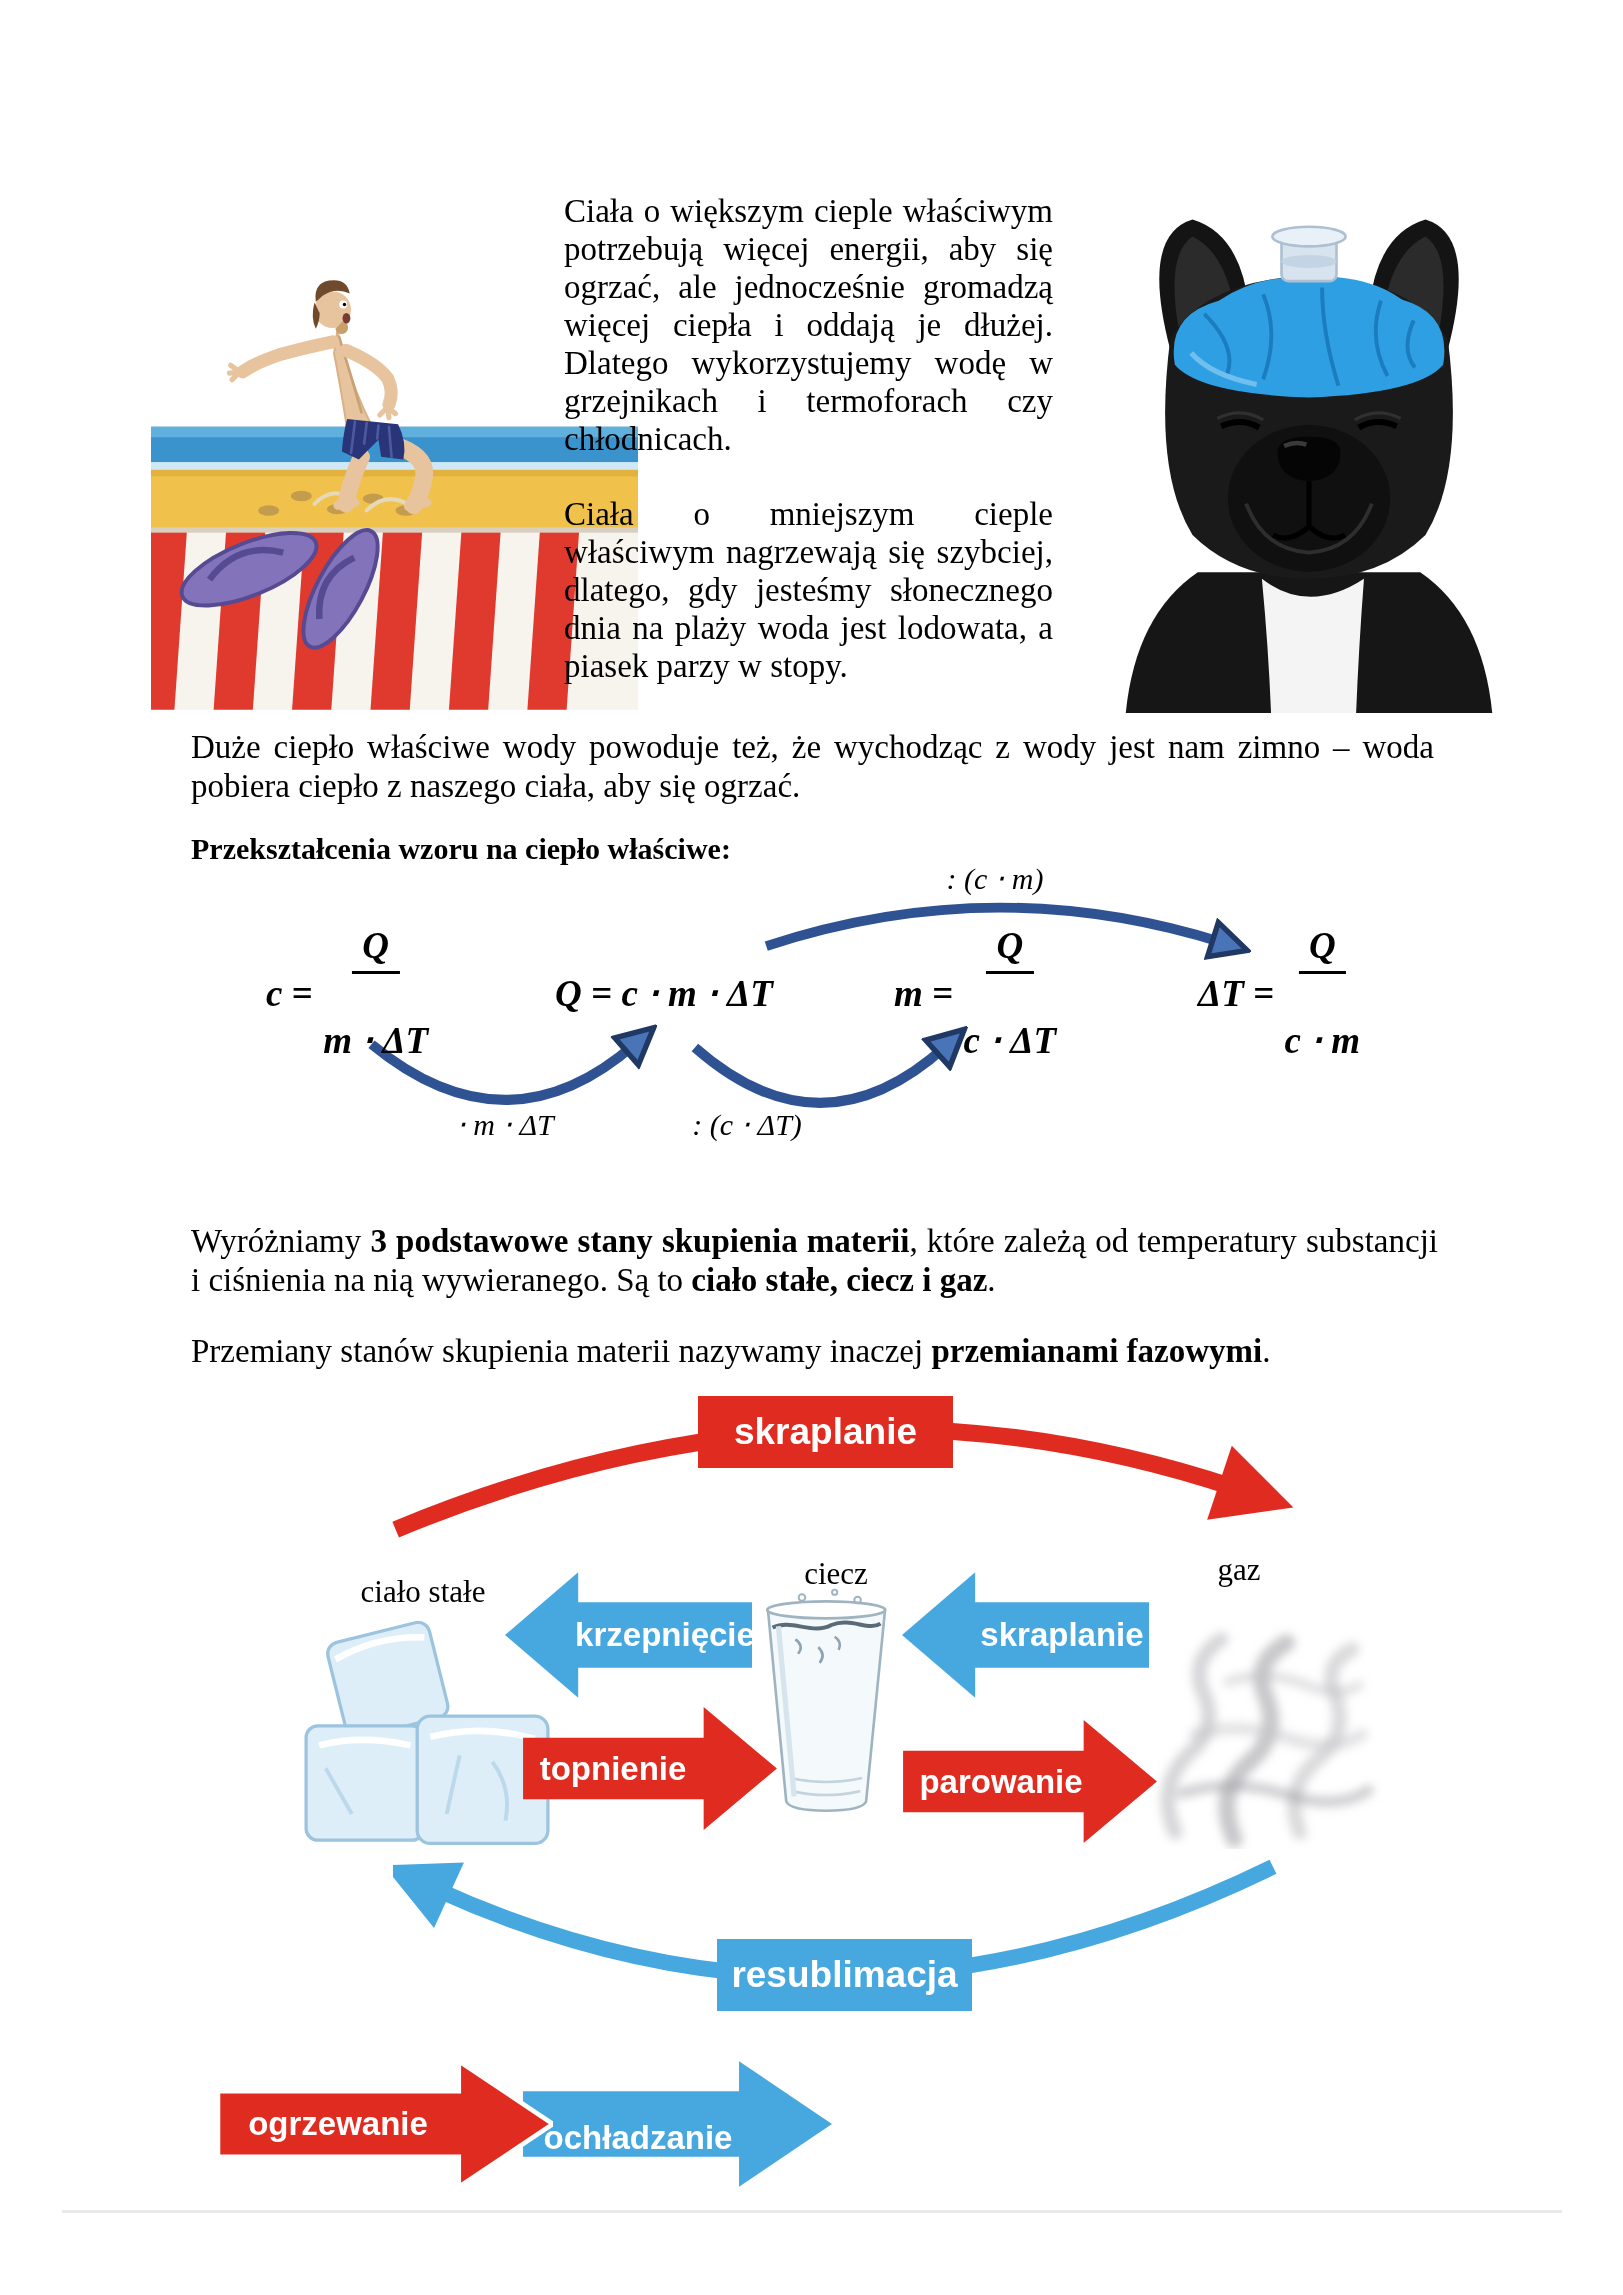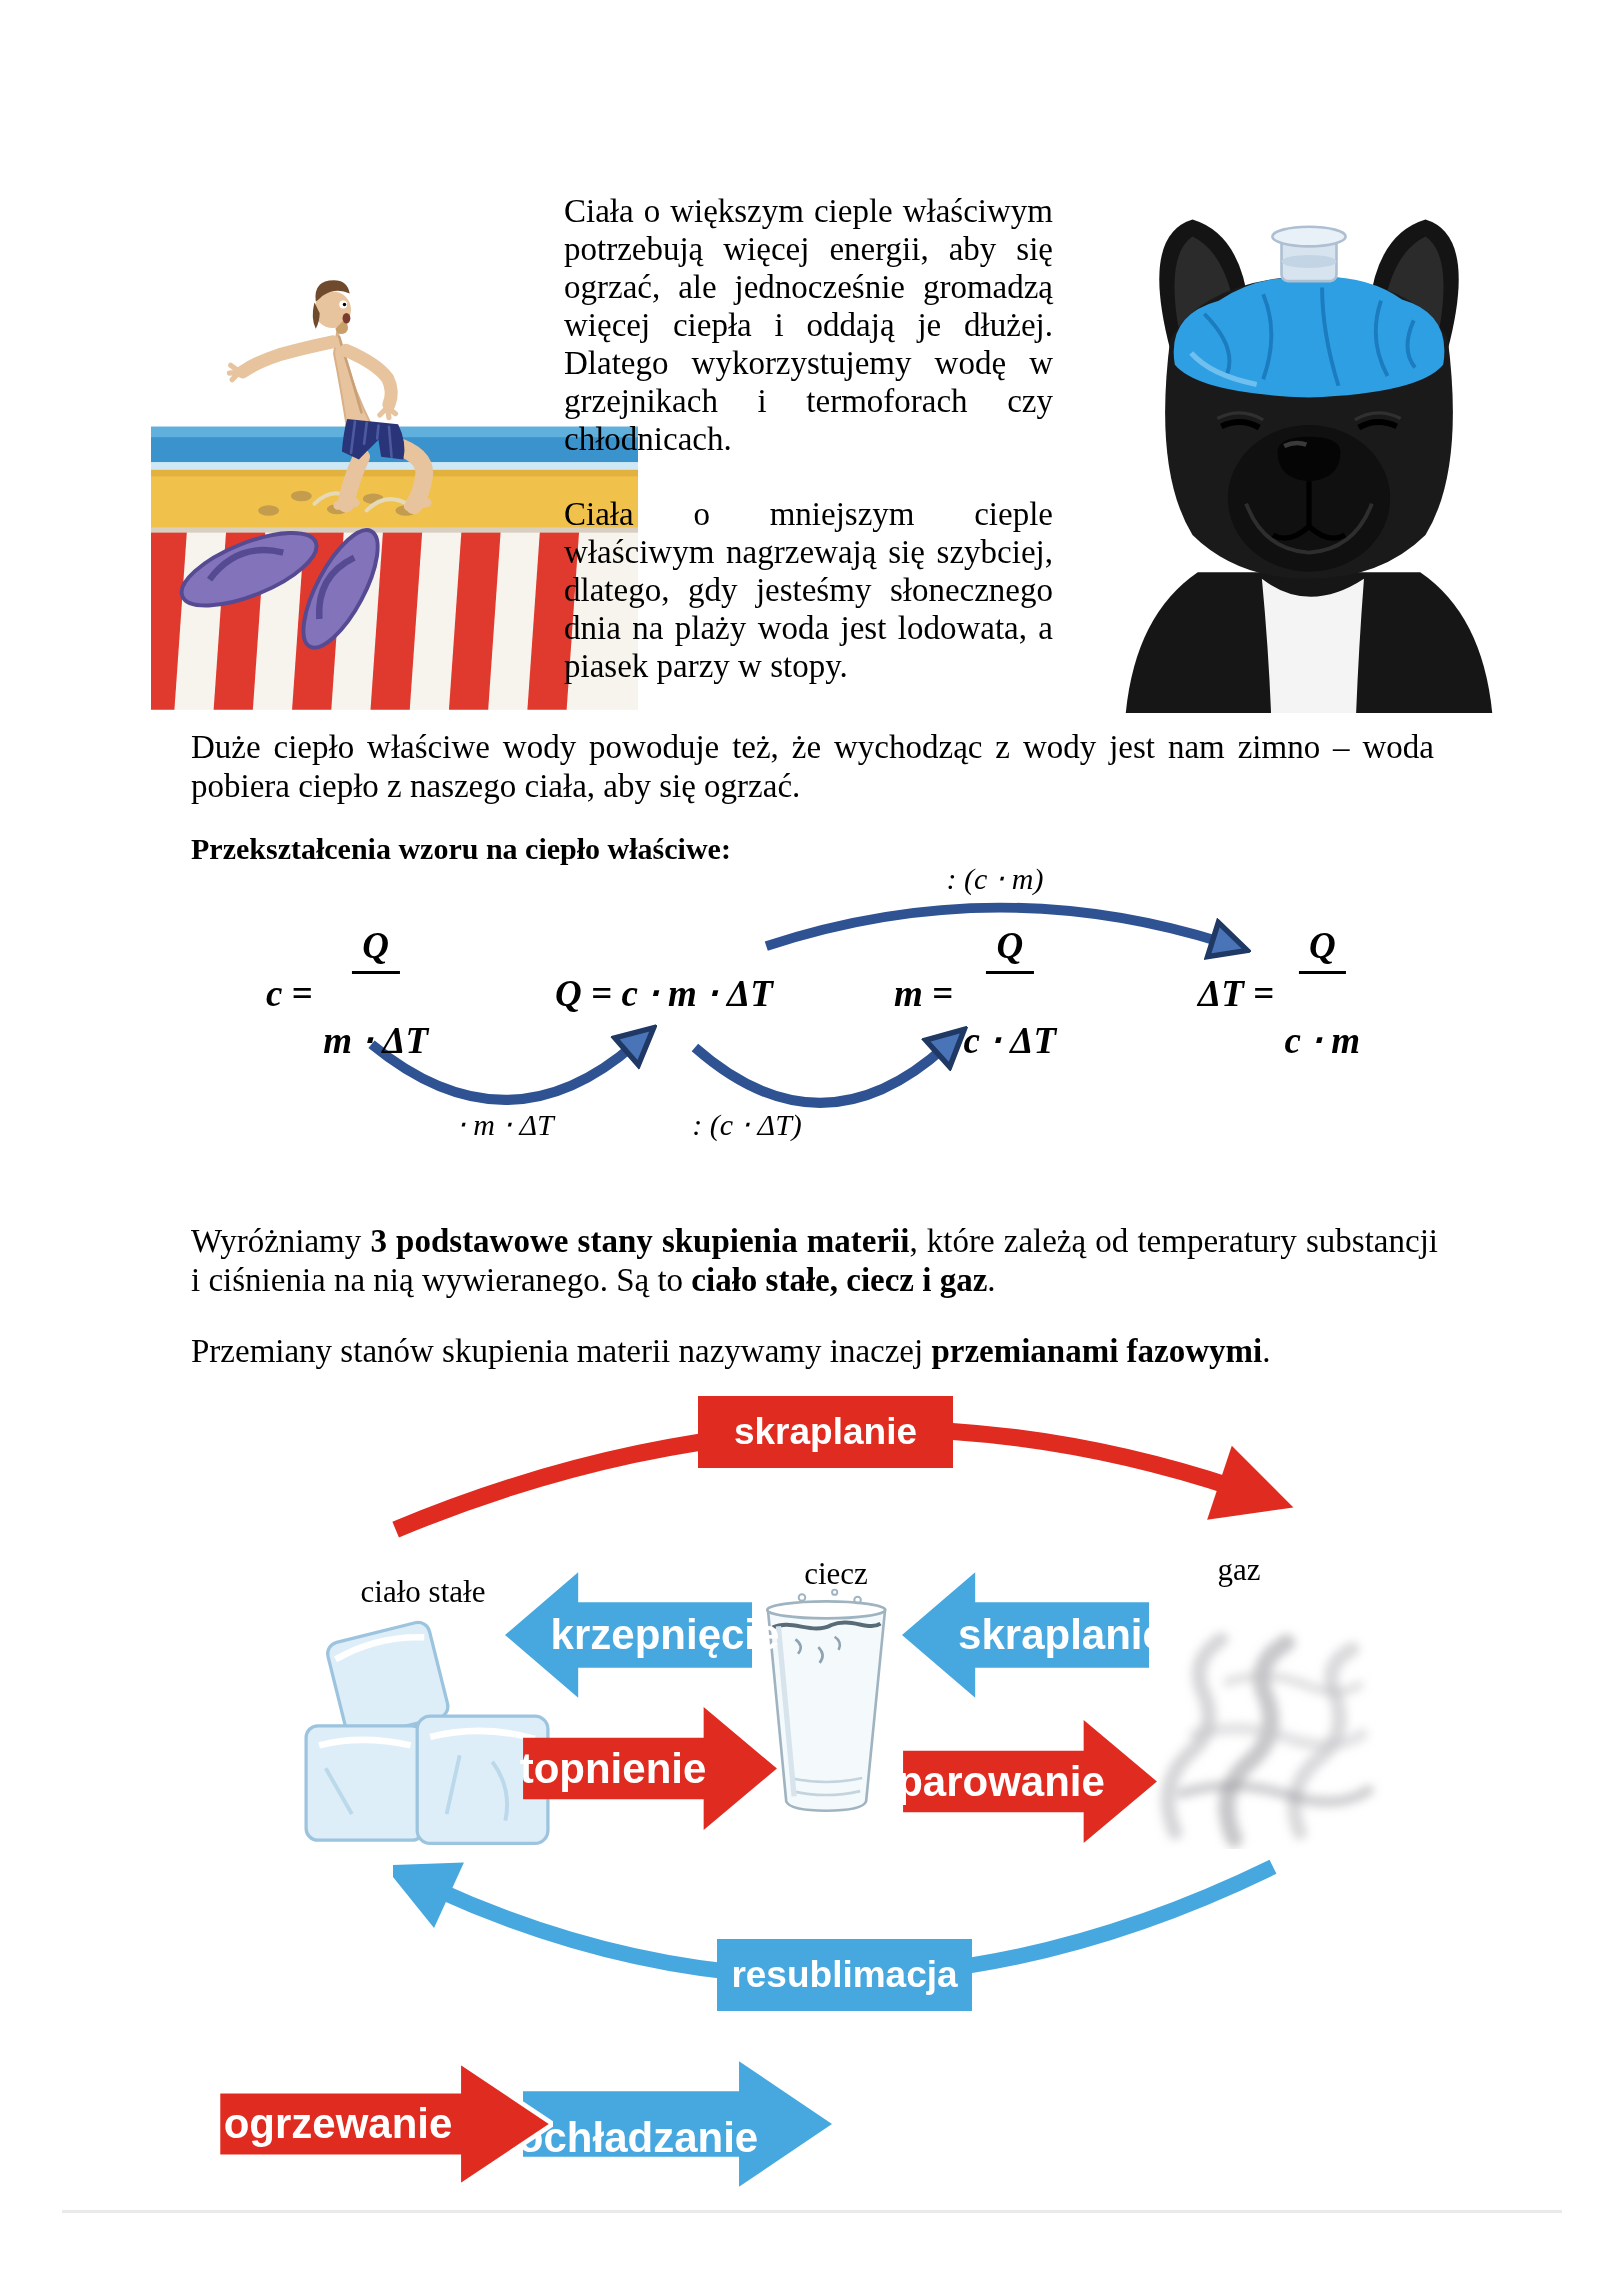--- a/index.html
+++ b/index.html
@@ -19,21 +19,21 @@
   .flabel{position:absolute;transform:translate(-50%,-50%);font-style:italic;
           font-size:30px;white-space:nowrap;}
   .statelabel{position:absolute;transform:translate(-50%,-50%);font-size:31px;white-space:nowrap;}
   .pbox{position:absolute;display:flex;align-items:center;justify-content:center;
         color:#fff;font-family:"Liberation Sans",sans-serif;font-weight:bold;font-size:37px;}
   .pbox.red{background:#e02b20;}
   .pbox.blue{background:#47a8e0;}
   .blockarrow{position:absolute;}
   .blockarrow svg{position:absolute;left:0;top:0;}
   .alabel{position:absolute;transform:translate(-50%,-50%);color:#fff;
-          font-family:"Liberation Sans",sans-serif;font-weight:bold;font-size:42px;white-space:nowrap;}
+          font-family:"Liberation Sans",sans-serif;font-weight:bold;font-size:33px;white-space:nowrap;}
   .footer-line{position:absolute;left:62px;top:2210px;width:1500px;height:2.6px;background:#eaeaea;}
   .bold{font-weight:bold;}
 </style>
 </head>
 <body>
 
 <div class="page">
 
   <div class="abs" style="left:151px;top:203px;width:487px;height:507px;">
     <svg width="487" height="507" viewBox="0 0 745 775">

